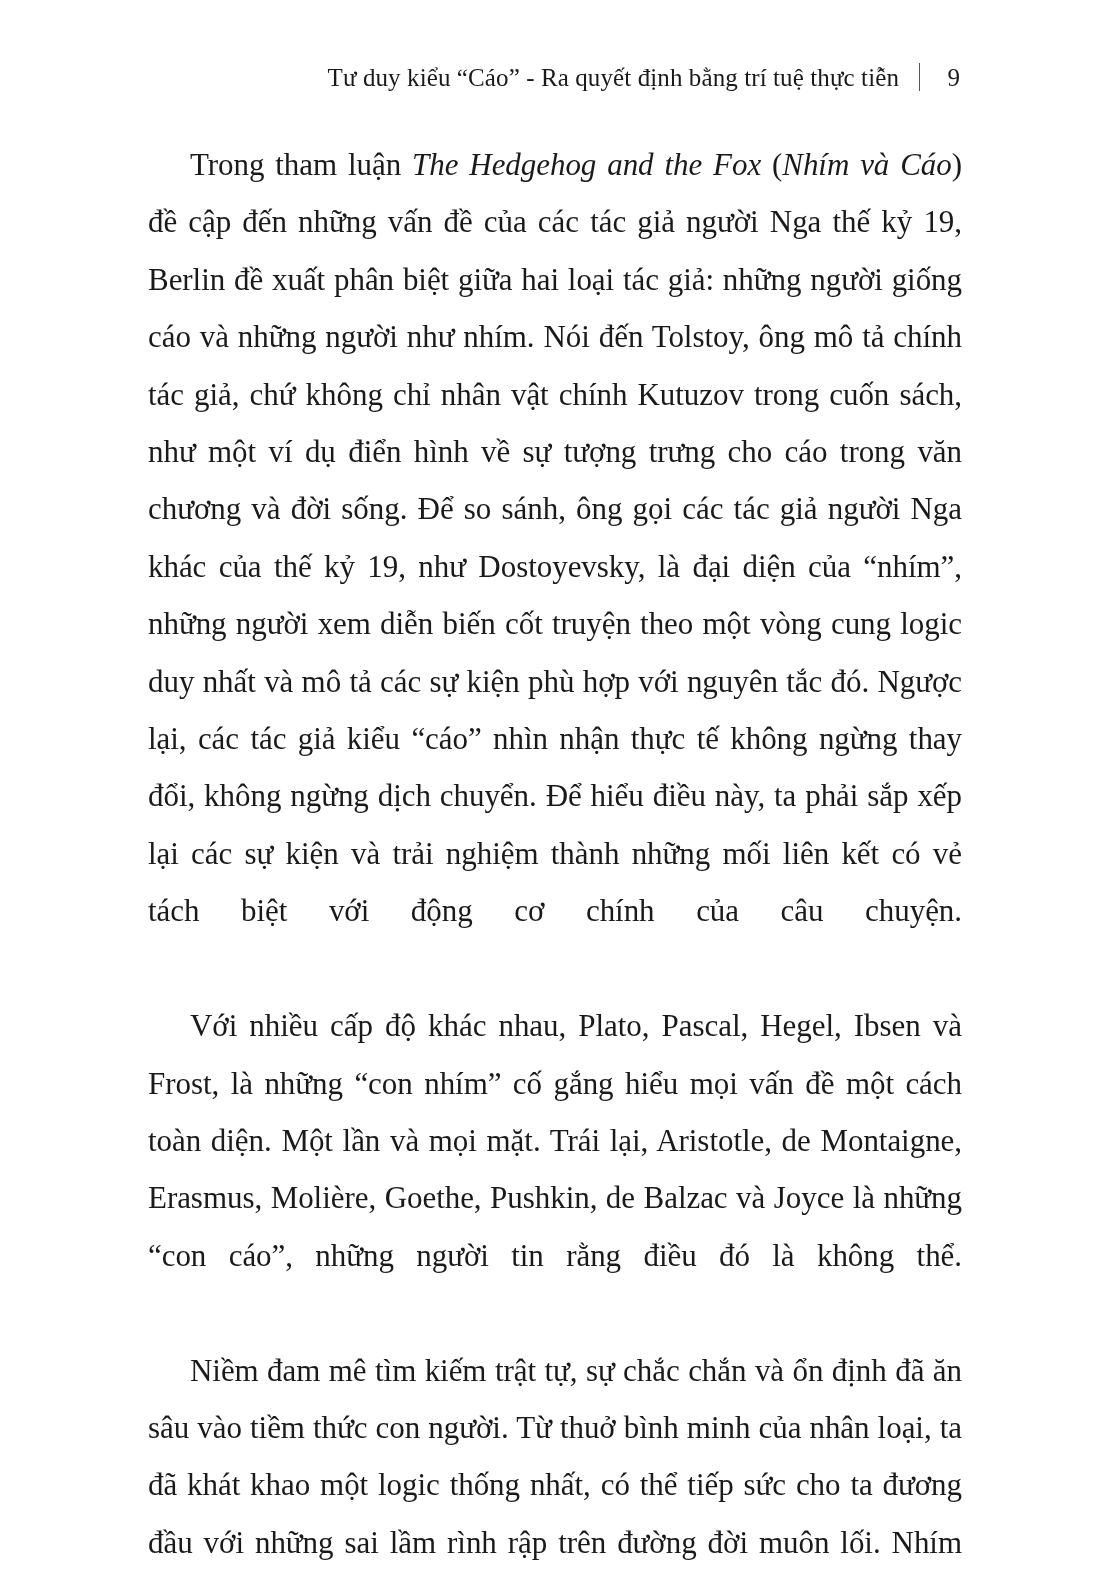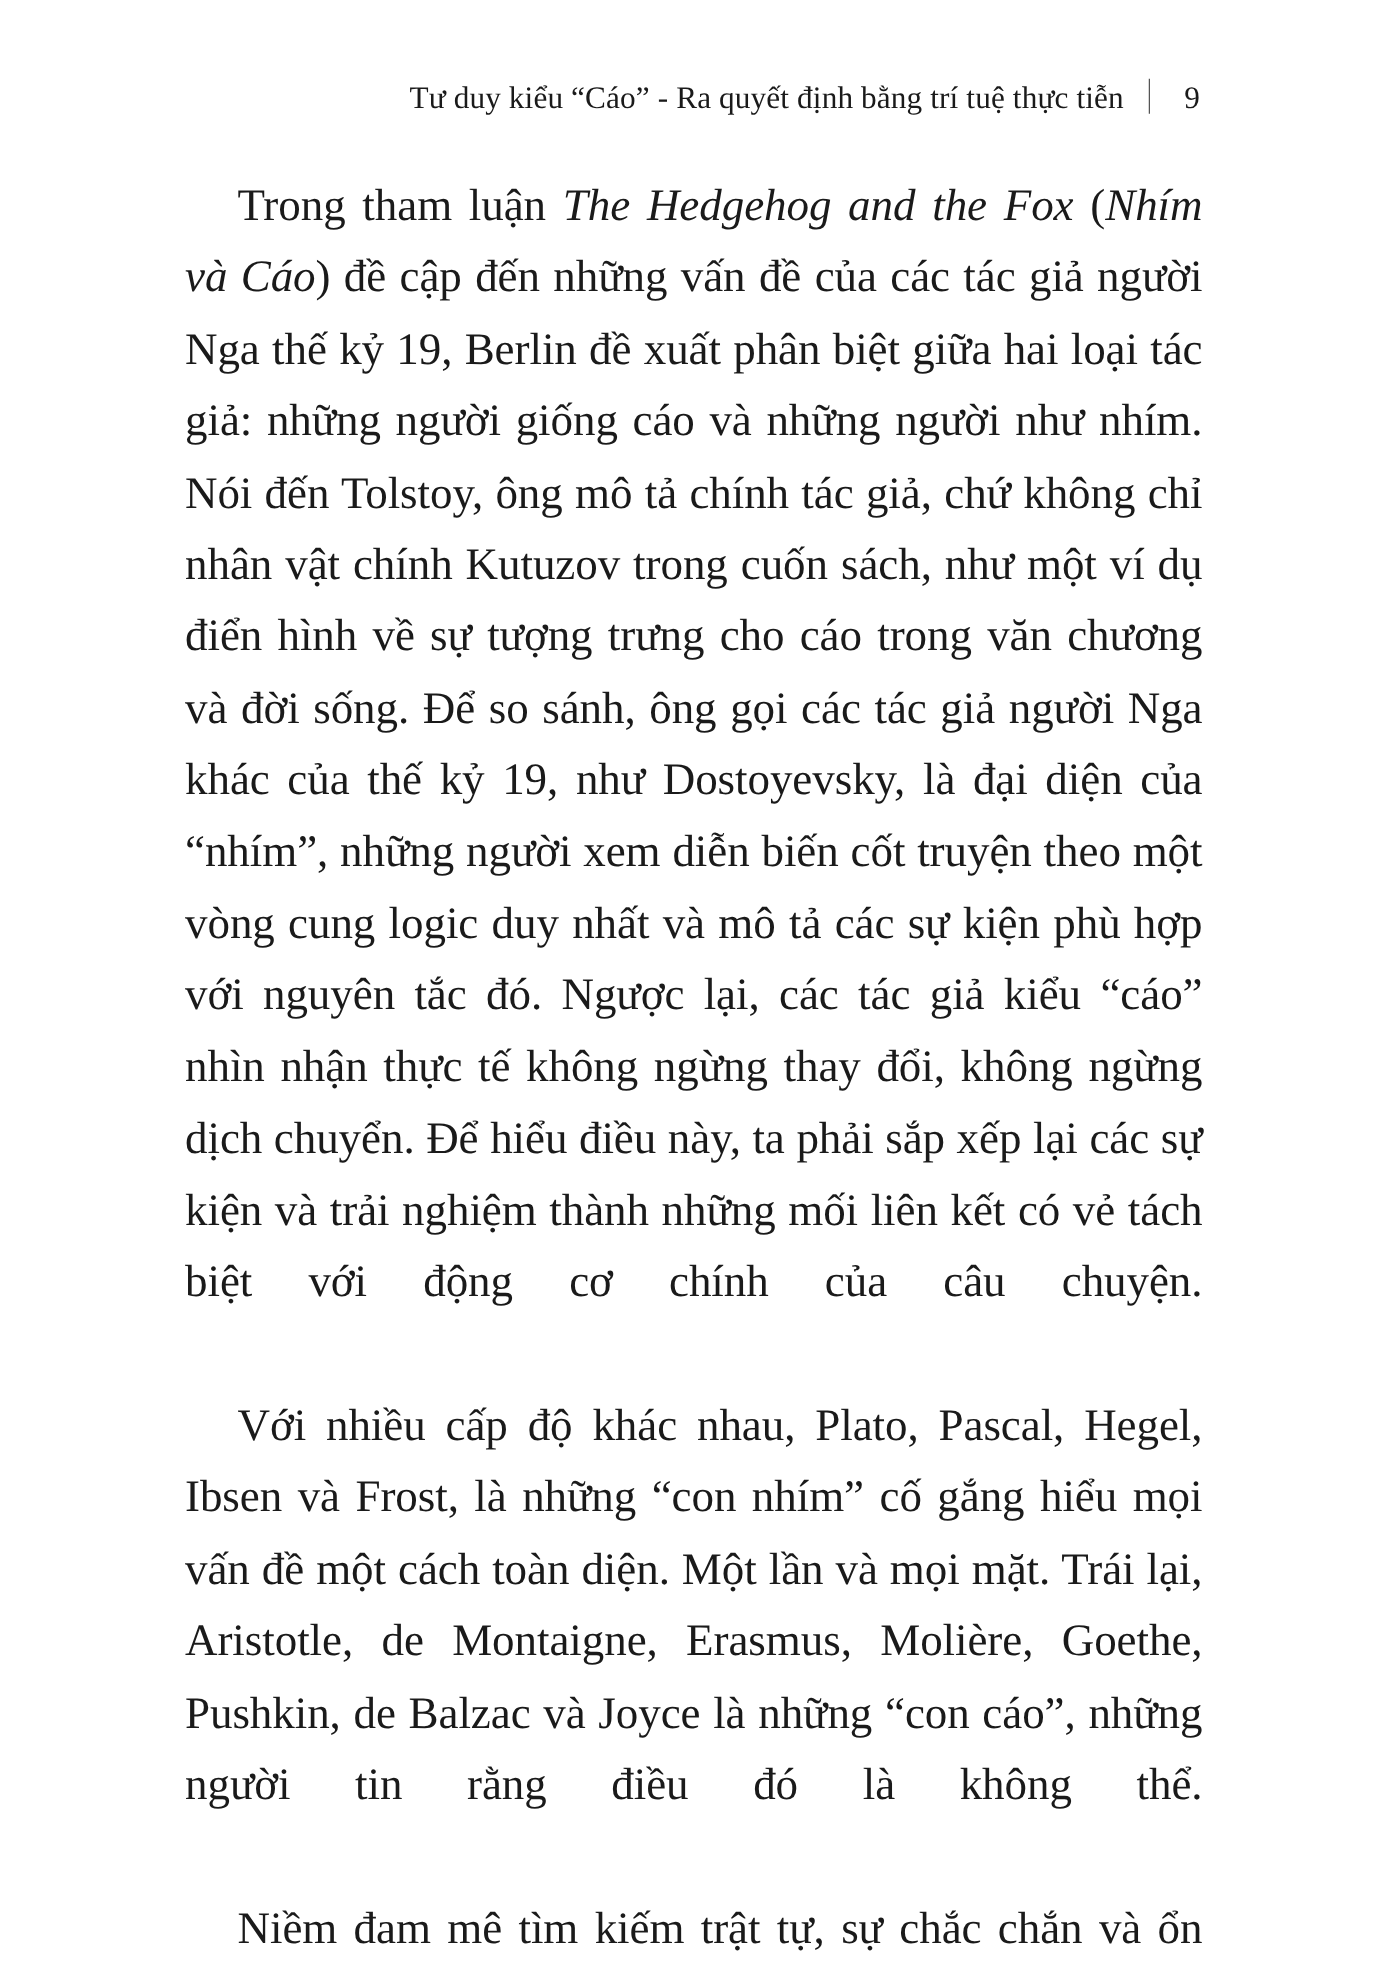--- a/index.html
+++ b/index.html
@@ -61,21 +61,21 @@
   
   .textblock {
     position: absolute;
     top: 136px;
     left: 148px;
     width: 814px;
   }
 
   .textblock p {
     margin: 0;
-    font-size: 36px;
+    font-size: 31px;
     line-height: 57.4px;
     text-align: justify;
     text-justify: inter-word;
     text-indent: 42px;
     letter-spacing: -0.05px;
     word-spacing: 0.2px;
     hyphens: none;
     -webkit-hyphens: none;
   }
 

